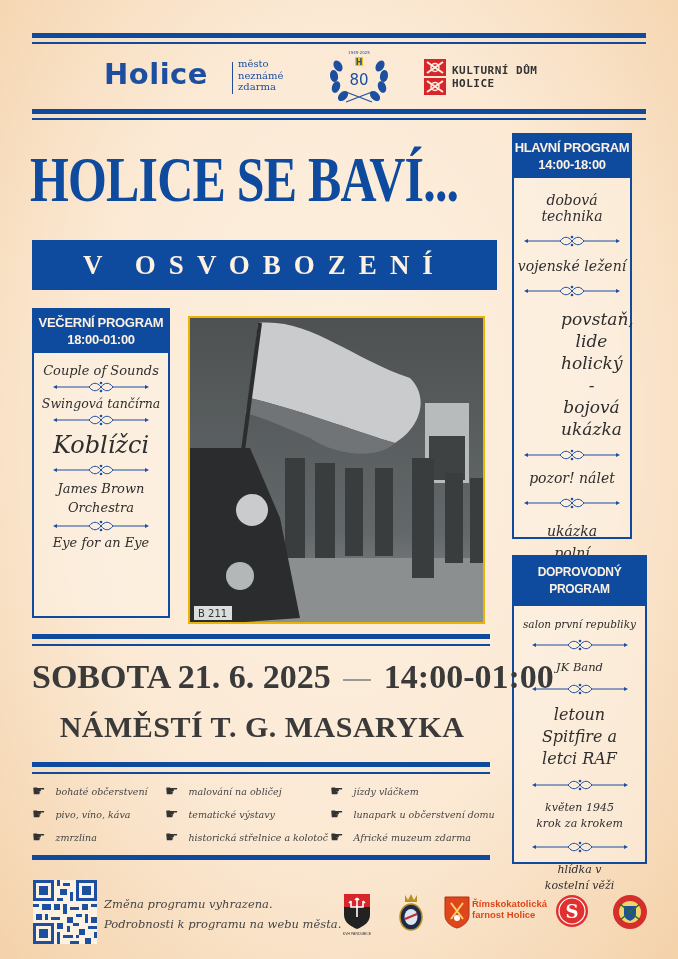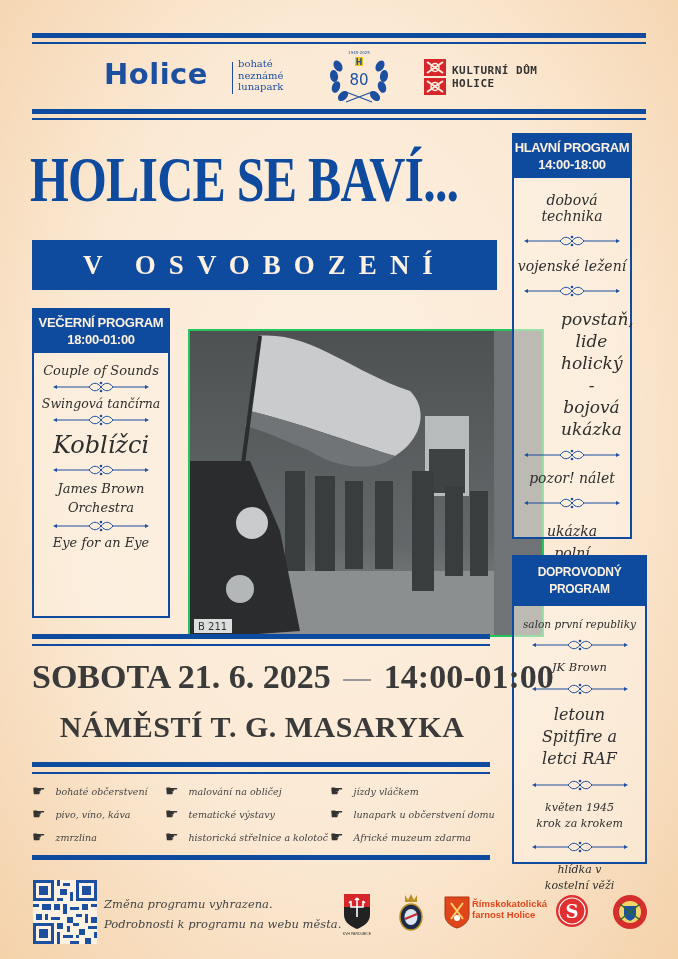--- a/index.html
+++ b/index.html
@@ -28,21 +28,21 @@
   .subtitle-text { color: #fdf1e2; font-family: "Liberation Serif", serif; font-weight: bold; font-size: 27px; letter-spacing: 13px; }
 
   
   .prog-box { position: absolute; border: 2px solid #0e4a9e; background: rgba(253,243,230,0.55); }
   .prog-head { background: #0e4a9e; color: #fdf1e2; text-align: center; font-family: "Liberation Sans", sans-serif; font-weight: bold; font-size: 13px; line-height: 17px; padding: 4px 0 5px; letter-spacing: -0.3px; }
   .prog-item { text-align: center; font-family: "DejaVu Serif", serif; font-style: italic; color: #2e2e2e; }
   .ornament { display: flex; justify-content: center; align-items: center; height: 18px; }
   .ornament svg { width: 96px; height: 14px; }
 
   
-  .photo { left: 188px; top: 329px; width: 356px; height: 308px; border: 2px solid #22c55e; overflow: hidden; background: #6f7375; }
+  .photo { left: 188px; top: 316px; width: 297px; height: 308px; border: 2px solid #eab308; overflow: hidden; background: #6f7375; }
 
   
   .date-line { left: 32px; top: 658px; width: 460px; text-align: center; font-family: "Liberation Serif", serif; font-weight: bold; font-size: 34px; color: #3a3a3a; white-space: nowrap; }
   .place-line { left: 32px; top: 710px; width: 460px; text-align: center; font-family: "Liberation Serif", serif; font-weight: bold; font-size: 30px; color: #3a3a3a; letter-spacing: 0.5px; }
 
   
   .amen { position: absolute; font-family: "DejaVu Serif", serif; font-style: italic; font-size: 9.5px; color: #444; display: flex; align-items: center; gap: 10px; }
   .hand { font-size: 15px; color: #333; font-style: normal; line-height: 1; }
 
   
@@ -53,23 +53,23 @@
 </style>
 </head>
 <body>
 
 <div class="rule-thick" style="left:32px; top:33px; width:614px;"></div>
 <div class="rule-thin" style="left:32px; top:42px; width:614px;"></div>
 
 <div class="abs holice-logo">Holice</div>
 <div class="abs holice-sep"></div>
 <div class="abs holice-tag">
-  <div>bohaté</div>
+  <div>město</div>
   <div>neznámé</div>
-  <div>lunapark</div>
+  <div>zdarma</div>
 </div>
 
 <div class="abs wreath">
   <svg viewBox="0 0 62 58" width="62" height="58">
     <text x="31" y="6" font-size="4" text-anchor="middle" fill="#1d4fa0" font-family="DejaVu Sans, sans-serif">1945-2025</text>
     <rect x="27" y="9" width="8" height="9" fill="#f3c71a"></rect>
     <text x="31" y="17" font-size="8" text-anchor="middle" fill="#1d4fa0" font-weight="bold" font-family="DejaVu Sans, sans-serif">H</text>
     <g fill="#1d4fa0">
       <ellipse cx="10" cy="18" rx="4" ry="6" transform="rotate(-30 10 18)"></ellipse>
       <ellipse cx="6" cy="28" rx="4" ry="6" transform="rotate(-10 6 28)"></ellipse>
@@ -252,21 +252,21 @@
   <div class="ornament" style="margin:6px 0;">
       <svg viewBox="0 0 96 14">
         <line x1="2" y1="7" x2="36" y2="7" stroke="#1d4fa0" stroke-width="1"></line>
         <line x1="60" y1="7" x2="94" y2="7" stroke="#1d4fa0" stroke-width="1"></line>
         <path d="M0 7 L4 5 L4 9Z M96 7 L92 5 L92 9Z" fill="#1d4fa0"></path>
         <path d="M36 7 C40 2,44 2,48 7 C52 2,56 2,60 7 C56 12,52 12,48 7 C44 12,40 12,36 7Z" fill="none" stroke="#1d4fa0" stroke-width="1"></path>
         <circle cx="48" cy="3" r="1.3" fill="#1d4fa0"></circle>
         <circle cx="48" cy="11" r="1.3" fill="#1d4fa0"></circle>
       </svg>
     </div>
-  <div class="prog-item" style="font-size:11.5px;">JK Brown</div>
+  <div class="prog-item" style="font-size:11.5px;">JK Band</div>
   <div class="ornament" style="margin:6px 0;">
       <svg viewBox="0 0 96 14">
         <line x1="2" y1="7" x2="36" y2="7" stroke="#1d4fa0" stroke-width="1"></line>
         <line x1="60" y1="7" x2="94" y2="7" stroke="#1d4fa0" stroke-width="1"></line>
         <path d="M0 7 L4 5 L4 9Z M96 7 L92 5 L92 9Z" fill="#1d4fa0"></path>
         <path d="M36 7 C40 2,44 2,48 7 C52 2,56 2,60 7 C56 12,52 12,48 7 C44 12,40 12,36 7Z" fill="none" stroke="#1d4fa0" stroke-width="1"></path>
         <circle cx="48" cy="3" r="1.3" fill="#1d4fa0"></circle>
         <circle cx="48" cy="11" r="1.3" fill="#1d4fa0"></circle>
       </svg>
     </div>

